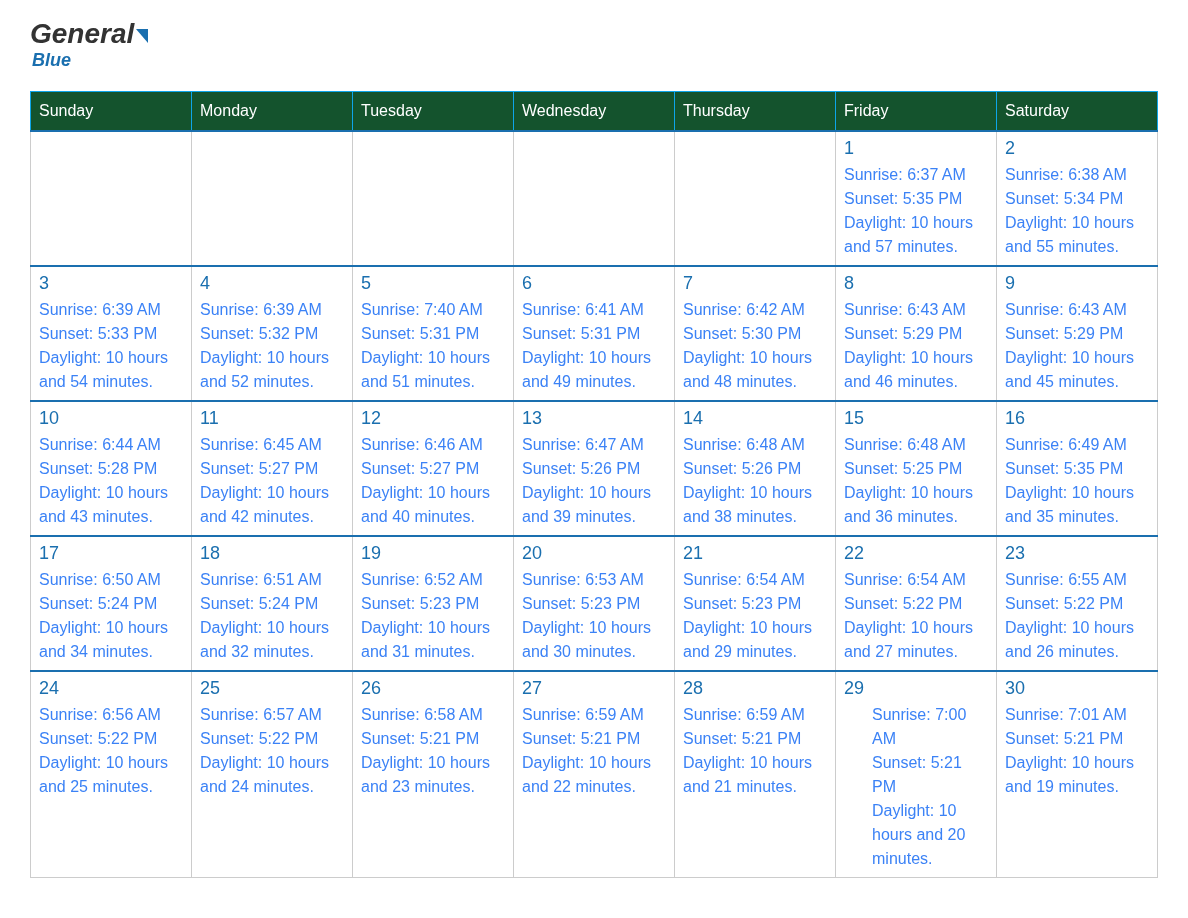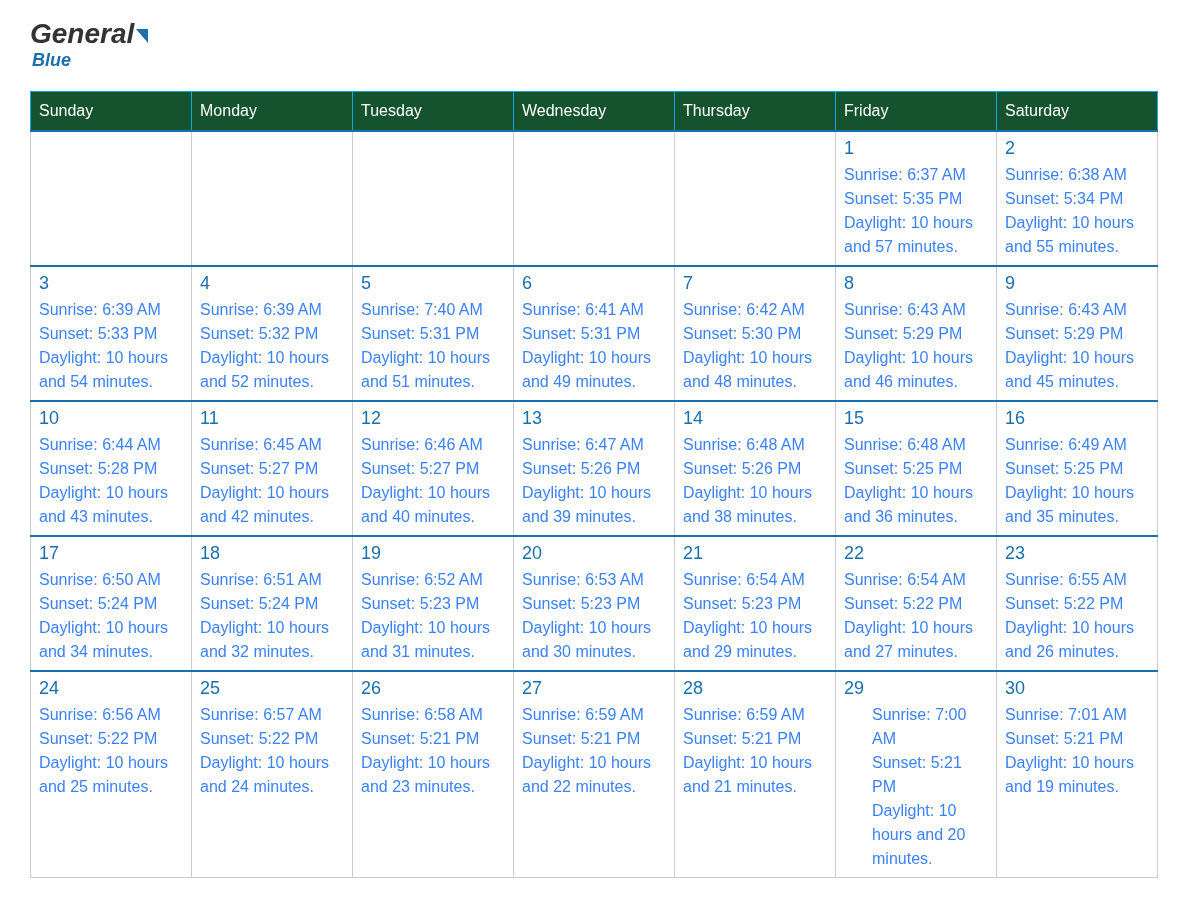--- a/index.html
+++ b/index.html
@@ -225,21 +225,21 @@
         </td>
         <td>
           <span class="day-number">15</span>
           <div class="day-info" style="white-space: pre-line;">Sunrise: 6:48 AM
 Sunset: 5:25 PM
 Daylight: 10 hours and 36 minutes.</div>
         </td>
         <td>
           <span class="day-number">16</span>
           <div class="day-info" style="white-space: pre-line;">Sunrise: 6:49 AM
-Sunset: 5:25 PM
+Sunset: 5:35 PM
 Daylight: 10 hours and 35 minutes.</div>
         </td>
       </tr>
       <tr class="week-row">
         <td>
           <span class="day-number">17</span>
           <div class="day-info" style="white-space: pre-line;">Sunrise: 6:50 AM
 Sunset: 5:24 PM
 Daylight: 10 hours and 34 minutes.</div>
         </td>

